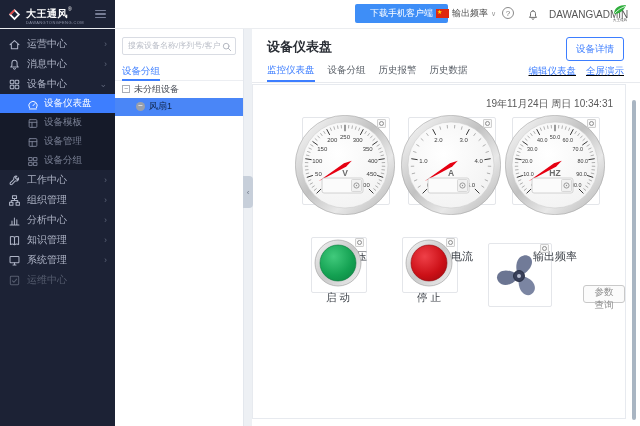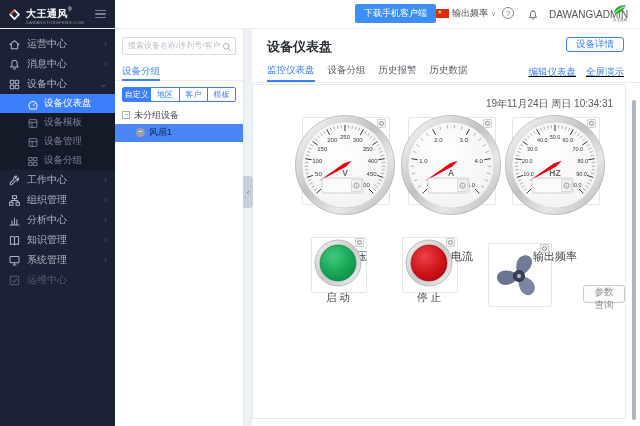--- a/index.html
+++ b/index.html
@@ -9,21 +9,21 @@
   
   .topbar{position:absolute;left:0;top:0;width:640px;height:28px;background:#fff;border-bottom:1px solid #ebedf0;z-index:30;}
   .logo-block{position:absolute;left:0;top:0;width:115px;height:28px;background:#1c2235;display:flex;align-items:center;padding:0;box-sizing:border-box;}
   .logo-mark{margin-left:7px;flex:0 0 auto;}
   .logo-text{margin-left:4px;line-height:1;}
   .logo-title{color:#fff;font-size:10px;font-weight:bold;letter-spacing:.5px;}
   .logo-reg{color:#fff;font-size:5px;vertical-align:super;}
   .logo-sub{color:#8d93a8;font-size:4px;letter-spacing:.4px;margin-top:1px;}
   .hamburger{margin-left:auto;margin-right:9px;display:flex;flex-direction:column;gap:2px;cursor:pointer;}
   .hamburger i{display:block;width:11px;height:1.5px;background:#767d95;border-radius:1px;}
-  .download-btn{position:absolute;left:355px;top:4px;height:19px;padding:0 9px;background:#3e8ef7;color:#fff;font-size:9px;border:none;border-radius:2px;font-family:inherit;}
+  .download-btn{position:absolute;left:355px;top:4px;height:19px;padding:0 15px;background:#3e8ef7;color:#fff;font-size:9px;border:none;border-radius:2px;font-family:inherit;}
   .lang{position:absolute;left:436px;top:7px;display:flex;align-items:center;gap:3px;font-size:9px;color:#4a4a4a;}
   .flag{width:13px;height:9px;background:#de2910;position:relative;display:inline-block;}
   .flag b{position:absolute;left:1px;top:-1px;color:#ffde00;font-size:6px;font-weight:normal;}
   .lang .chev-down{color:#999;font-size:7px;}
   .help-ic{position:absolute;left:502px;top:7px;width:12px;height:12px;border:1px solid #8a8a8a;border-radius:50%;color:#777;font-size:8px;line-height:12px;text-align:center;box-sizing:border-box;}
   .tb-bell{position:absolute;left:527px;top:7px;color:#666;}
   .tb-user{position:absolute;left:549px;top:9px;font-size:10px;color:#555;}
   .brand-mini{position:absolute;left:609px;top:2px;width:22px;text-align:center;line-height:1;}
   .brand-mini .mini-sub{font-size:4px;color:#555;transform:scale(.9);margin-top:0;}
 
@@ -55,22 +55,22 @@
   .tree-group{height:17px;font-size:9px;color:#454a54;display:flex;align-items:center;gap:4px;padding:0 7px;}
   .cbox{width:8px;height:8px;border:1px solid #aaaeb6;font-size:7px;line-height:6px;text-align:center;color:#7c818a;box-sizing:border-box;background:#fff;flex:0 0 auto;}
   .tree-item{height:18px;display:flex;align-items:center;gap:4px;padding:0 7px 0 21px;font-size:9px;color:#333;cursor:pointer;}
   .tree-item.selected{background:#4a86f7;color:#10264b;}
   .status-dot{width:9px;height:9px;border-radius:50%;background:#9aa0ab;color:#fff;font-size:8px;line-height:8px;text-align:center;flex:0 0 auto;}
   .collapse-handle{position:absolute;right:-10px;top:148px;width:10px;height:32px;background:#c7cfda;border-radius:0 4px 4px 0;color:#6e7887;font-size:8px;display:flex;align-items:center;justify-content:center;cursor:pointer;}
 
   
   .content{position:absolute;left:252px;top:28px;width:388px;height:398px;background:#fff;}
   .page-title{position:absolute;left:15px;top:10px;margin:0;font-size:13px;font-weight:bold;color:#2b2f36;}
-  .detail-btn{position:absolute;right:16px;top:9px;height:15px;padding:0 9px;background:#fff;border:1px solid #3d7eff;color:#3d7eff;border-radius:3px;font-size:9.5px;font-family:inherit;}
-  .tabs-row{position:absolute;left:0;top:33px;width:100%;height:22px;border-bottom:1px solid #e8eaee;box-sizing:border-box;display:flex;align-items:center;padding:0 16px 0 15px;}
+  .detail-btn{position:absolute;right:16px;top:9px;height:24px;padding:0 9px;background:#fff;border:1px solid #3d7eff;color:#3d7eff;border-radius:3px;font-size:9.5px;font-family:inherit;}
+  .tabs-row{position:absolute;left:0;top:33px;width:100%;height:22px;border-bottom:1px solid #e8eaee;box-sizing:border-box;display:flex;align-items:flex-start;padding:0 16px 0 15px;}
   .tab{font-size:9.5px;color:#5a6068;margin-right:13px;height:21px;line-height:18px;cursor:pointer;}
   .tab.active{color:#3d7eff;border-bottom:2px solid #3d7eff;box-sizing:border-box;}
   .hdr-links{margin-left:auto;display:flex;gap:10px;text-decoration:underline;}
   .hdr-link{font-size:9.5px;color:#3d7eff;line-height:20px;cursor:pointer;}
 
   .dashboard-card{position:absolute;left:0;top:56px;width:374px;height:335px;background:#fff;border:1px solid #e7eaef;box-sizing:border-box;}
   .clock{position:absolute;top:12px;right:12px;font-size:10px;color:#595959;}
   .gauge-widget{position:absolute;width:100px;height:140px;top:30px;}
   .gauge-widget svg.dial{position:absolute;left:0;top:0;z-index:1;}
   .widget-box{position:absolute;background:#fff;border:1px solid #e4e6ea;border-radius:2px;z-index:0;}
@@ -277,26 +277,20 @@
       <span class="search-ic">
         <svg width="10" height="10" viewBox="0 0 12 12" fill="none" stroke="currentColor" stroke-width="1.2" stroke-linecap="round">
             <circle cx="5" cy="5" r="3.4"></circle>
             <path d="M7.6 7.6L10.4 10.4"></path>
           </svg>
       </span>
     </div>
     <div class="panel-tab">
       <span>设备分组</span>
     </div>
-    <div class="filter-group" id="filters">
-        <button class="filter-btn active">自定义</button>
-        <button class="filter-btn">地区</button>
-        <button class="filter-btn">客户</button>
-        <button class="filter-btn">模板</button>
-      </div>
     <div class="tree">
       <div class="tree-group">
         <span class="cbox">−</span>
         <span>未分组设备</span>
       </div>
       <div class="tree-item selected">
         <span class="status-dot">−</span>
         <span>风扇1</span>
       </div>
     </div>

